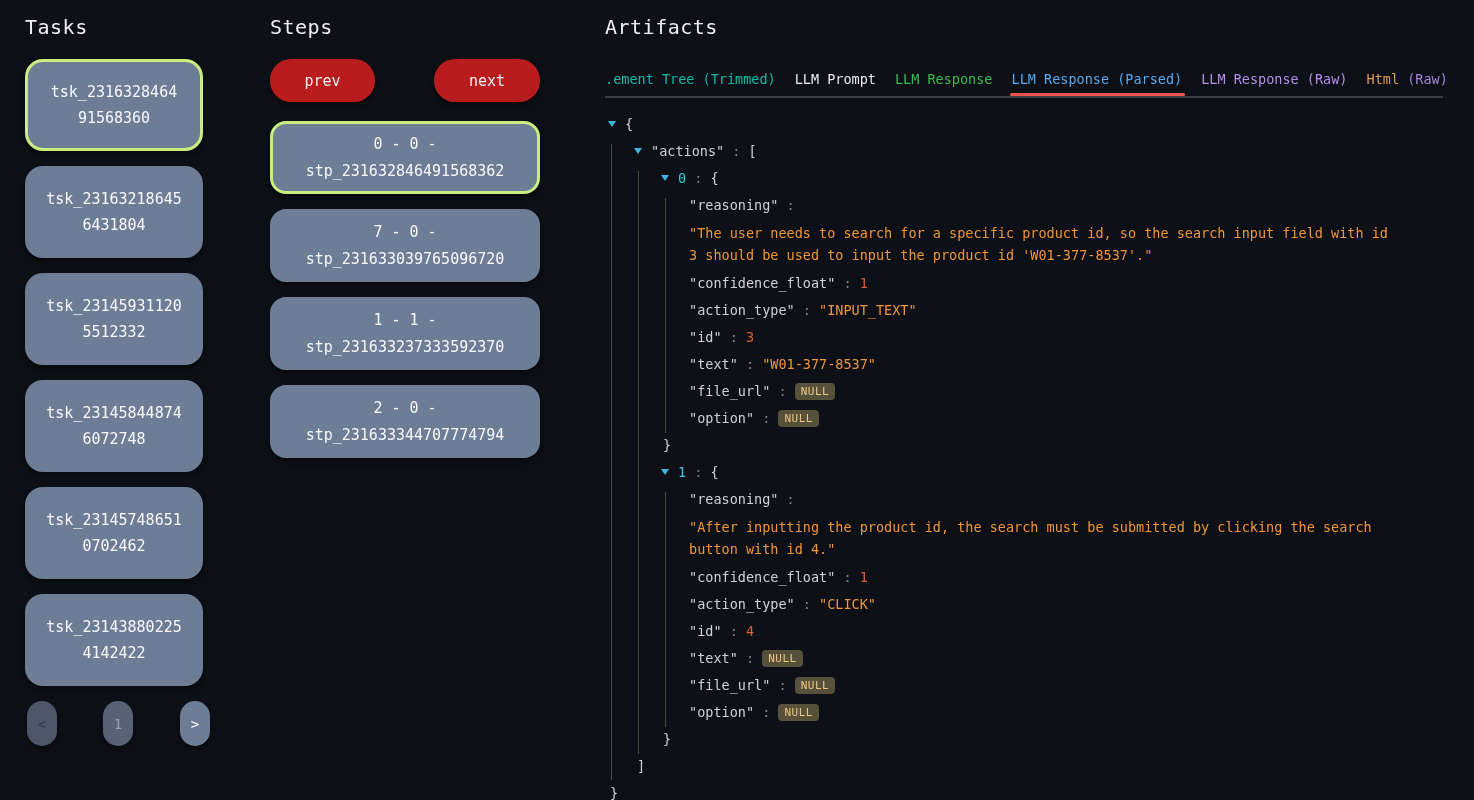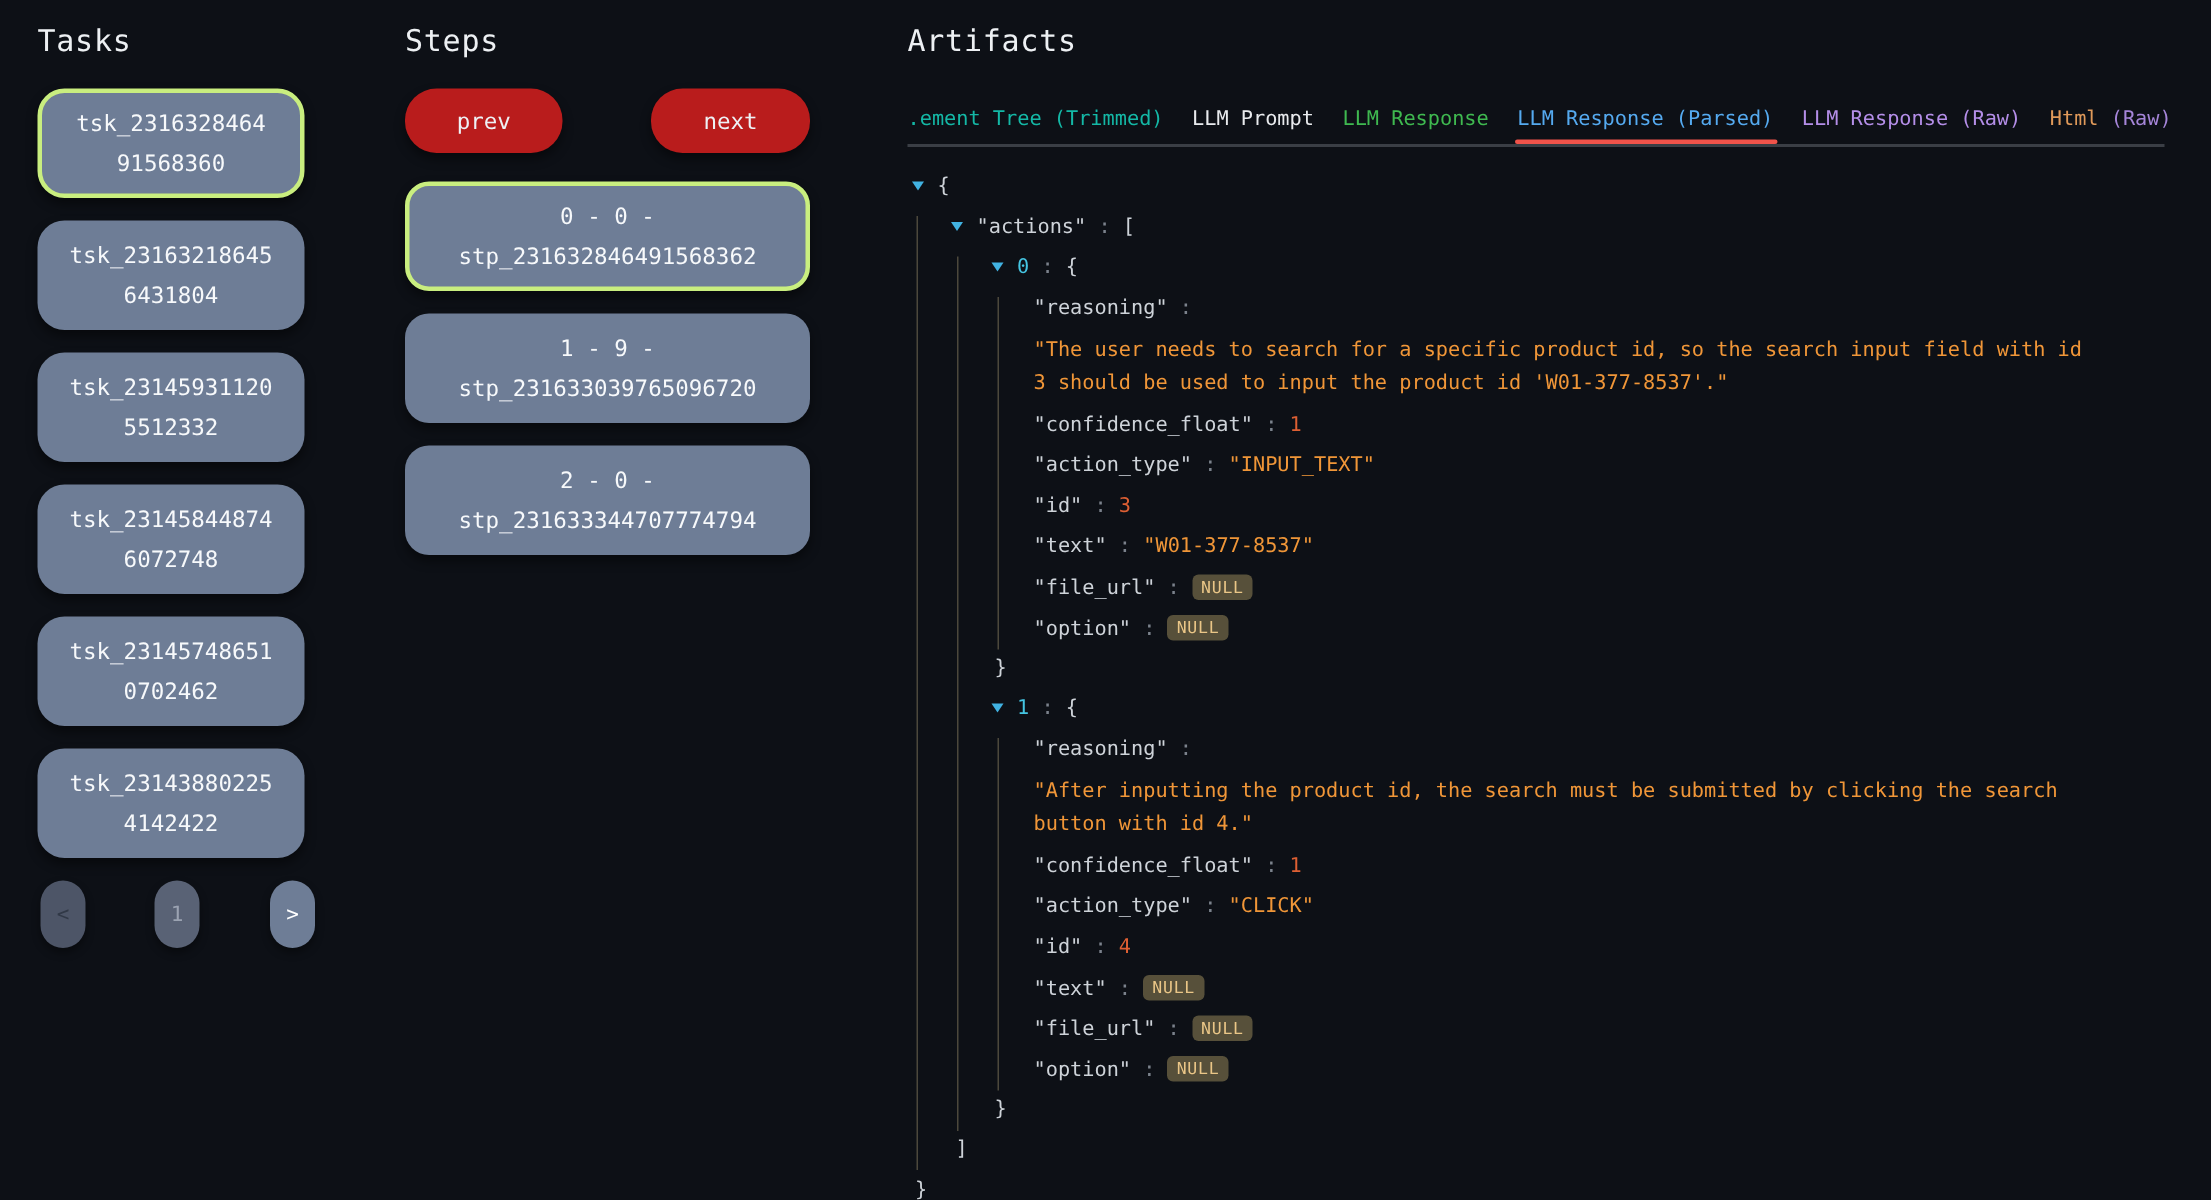--- a/index.html
+++ b/index.html
@@ -16,21 +16,21 @@
     font-weight: 500;
     color: #edf0f3;
     line-height: 34px;
     letter-spacing: 0.5px;
   }
   
   #tasks-panel { position: absolute; left: 25px; top: 10px; width: 190px; }
   #tasks-list { margin-top: 15px; }
   .task-btn {
     display: flex; align-items: center; justify-content: center;
-    width: 178px; height: 73px; margin-bottom: 15px;
+    width: 178px; height: 92px; margin-bottom: 15px;
     background: #6e7d96; color: #f7f9fb;
     border: none; border-radius: 18px;
     font-family: inherit; font-size: 15px; line-height: 1.75;
     text-align: center; word-break: break-all; padding: 0 19px;
     box-shadow: 0 4px 7px rgba(0,0,0,0.45);
     cursor: pointer;
   }
   .task-btn.selected { border: 3px solid #c9ee7f; }
   #tasks-pagination { position: relative; margin-top: 13px; height: 45px; width: 190px; }
   .pg {
@@ -130,21 +130,22 @@
 </aside>
 
 <aside id="steps-panel">
   <h1 class="panel-title">Steps</h1>
   <div id="steps-nav">
     <button id="prev-btn" class="nav-btn">prev</button>
     <button id="next-btn" class="nav-btn">next</button>
   </div>
   <div id="steps-list">
       <button class="step-btn selected">0 - 0 - stp_231632846491568362</button>
-      <button class="step-btn">1 - 9 - stp_231633039765096720</button>
+      <button class="step-btn">7 - 0 - stp_231633039765096720</button>
+      <button class="step-btn">1 - 1 - stp_231633237333592370</button>
       <button class="step-btn">2 - 0 - stp_231633344707774794</button>
     </div>
 </aside>
 
 <main id="artifacts-panel">
   <h1 class="panel-title">Artifacts</h1>
   <div id="tabs-bar">
       <div class="tab"><span style="color: #14b8a6;">.ement Tree (Trimmed)</span></div>
       <div class="tab"><span style="color: rgb(232, 234, 237);">LLM Prompt</span></div>
       <div class="tab"><span style="color: rgb(63, 185, 80);">LLM Response</span></div>

